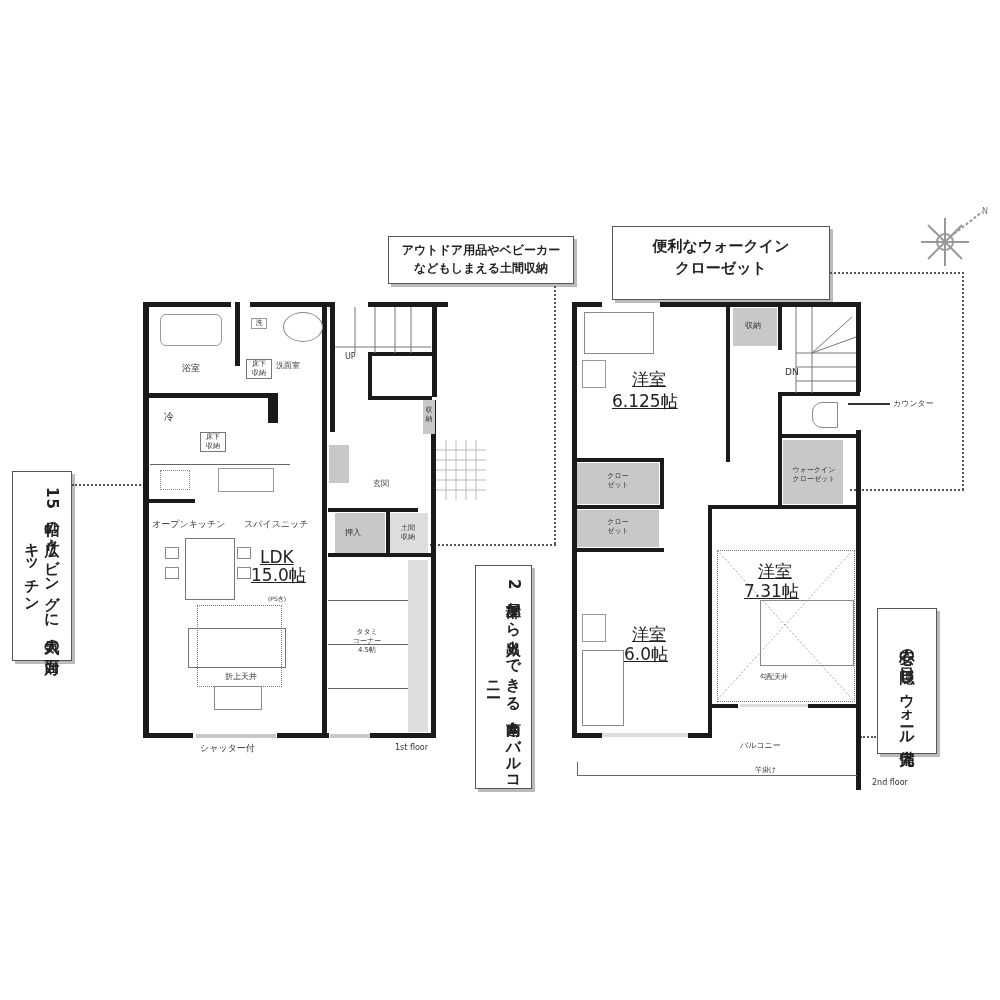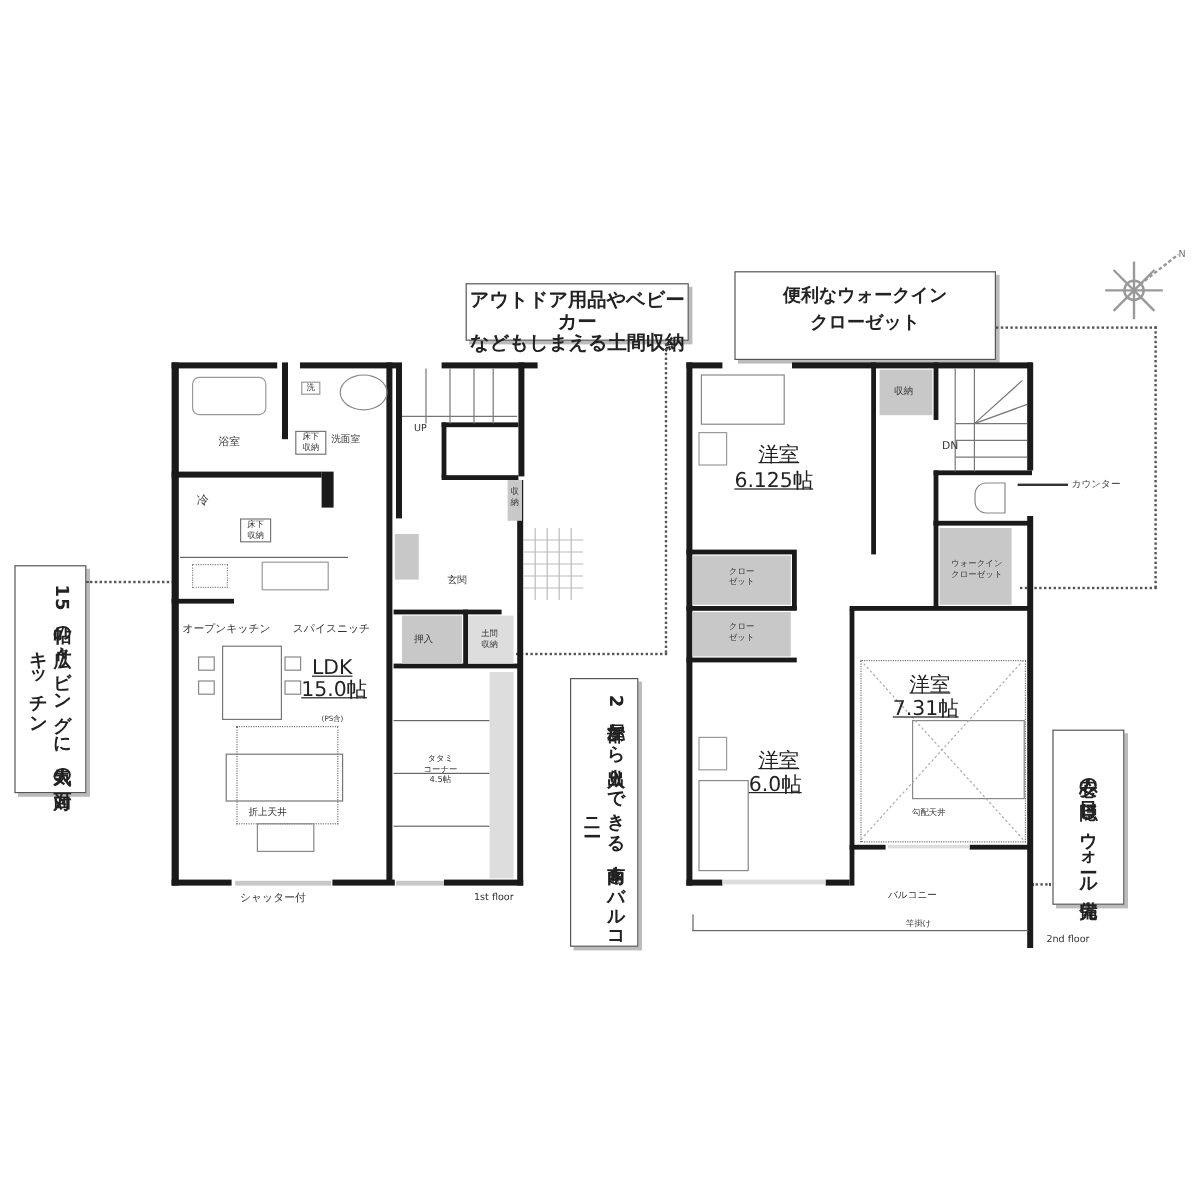--- a/index.html
+++ b/index.html
@@ -13,21 +13,21 @@
   .callout{position:absolute;border:1.5px solid #555;background:#fff;box-shadow:3px 3px 0 #bbb;font-weight:bold;color:#222;text-align:center;}
   .vtext{writing-mode:vertical-rl;font-size:15px;line-height:20px;letter-spacing:1px;}
   .dot-h{position:absolute;border-top:2px dotted #555;height:0;}
   .dot-v{position:absolute;border-left:2px dotted #555;width:0;}
   .dotbox{position:absolute;border:1px dotted #777;}
   svg{position:absolute;overflow:visible;}
 </style>
 </head>
 <body>
 
-<div class="callout" style="left:388px;top:236px;width:186px;height:48px;font-size:16px;line-height:18px;padding-top:4px;box-sizing:border-box;">
+<div class="callout" style="left:388px;top:236px;width:186px;height:48px;font-size:12px;line-height:18px;padding-top:4px;box-sizing:border-box;">
   <div>アウトドア用品やベビーカー</div>
   <div>などもしまえる土間収納</div>
 </div>
 <div class="callout" style="left:612px;top:226px;width:218px;height:74px;font-size:15px;line-height:22px;padding-top:8px;box-sizing:border-box;">
   <div>便利なウォークイン</div>
   <div>クローゼット</div>
 </div>
 <div class="callout" style="left:12px;top:471px;width:58px;height:188px;">
   <div class="vtext" style="height:180px;margin:6px auto 0;">
     <span>15帖の広々リビングに</span>
@@ -167,21 +167,21 @@
   <div class="lbl" style="left:345px;top:527px;font-size:8px;">押入</div>
   <div class="lbl-s" style="left:396px;top:524px;width:24px;">
     <div>土間</div>
     <div>収納</div>
   </div>
   <div class="lbl" style="left:152px;top:518px;">オープンキッチン</div>
   <div class="lbl" style="left:244px;top:518px;">スパイスニッチ</div>
   <div class="room-big" style="left:260px;top:548px;">LDK</div>
   <div class="room-big" style="left:251px;top:566px;text-align:center;">15.0帖</div>
   <div class="lbl" style="left:268px;top:595px;font-size:6px;">(PS含)</div>
-  <div class="lbl" style="left:207px;top:671px;font-size:8px;">折上天井</div>
+  <div class="lbl" style="left:225px;top:671px;font-size:8px;">折上天井</div>
   <div class="lbl-s" style="left:345px;top:628px;width:44px;">
     <div>タタミ</div>
     <div>コーナー</div>
     <div>4.5帖</div>
   </div>
   <div class="lbl" style="left:200px;top:742px;">シャッター付</div>
   <div class="lbl" style="left:395px;top:743px;font-size:8px;">1st floor</div>
 </div>
 
 <div>

